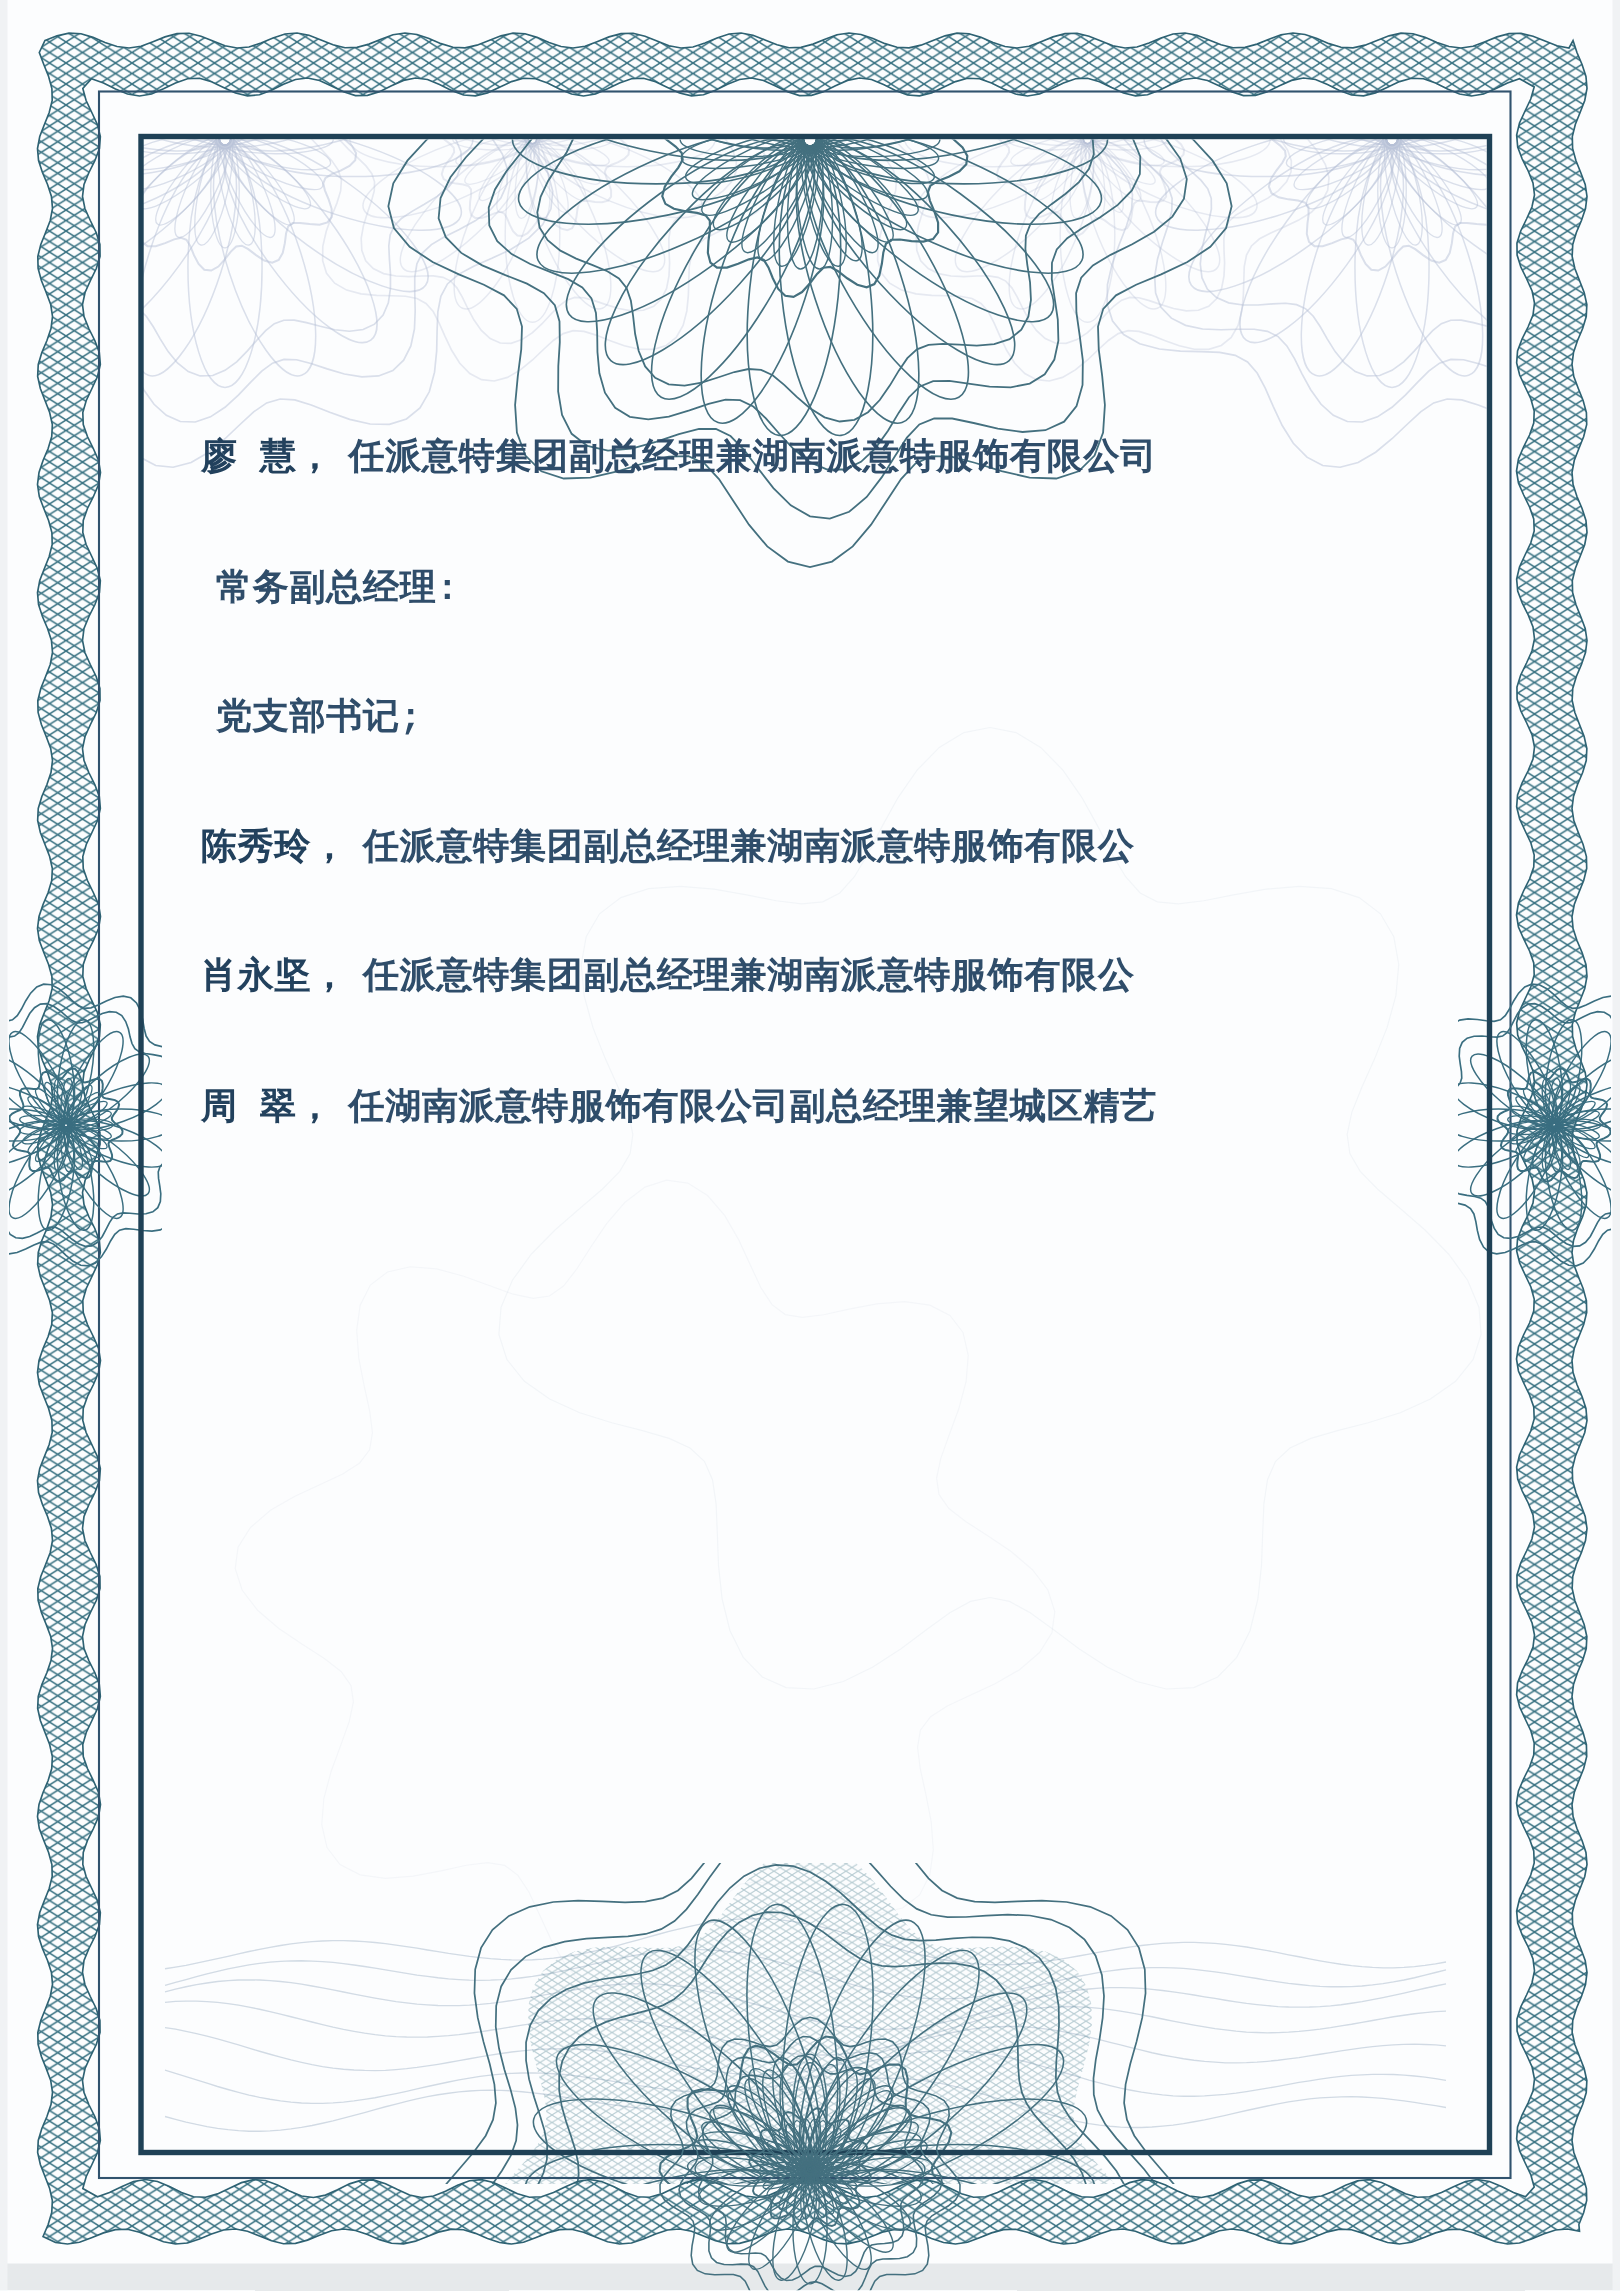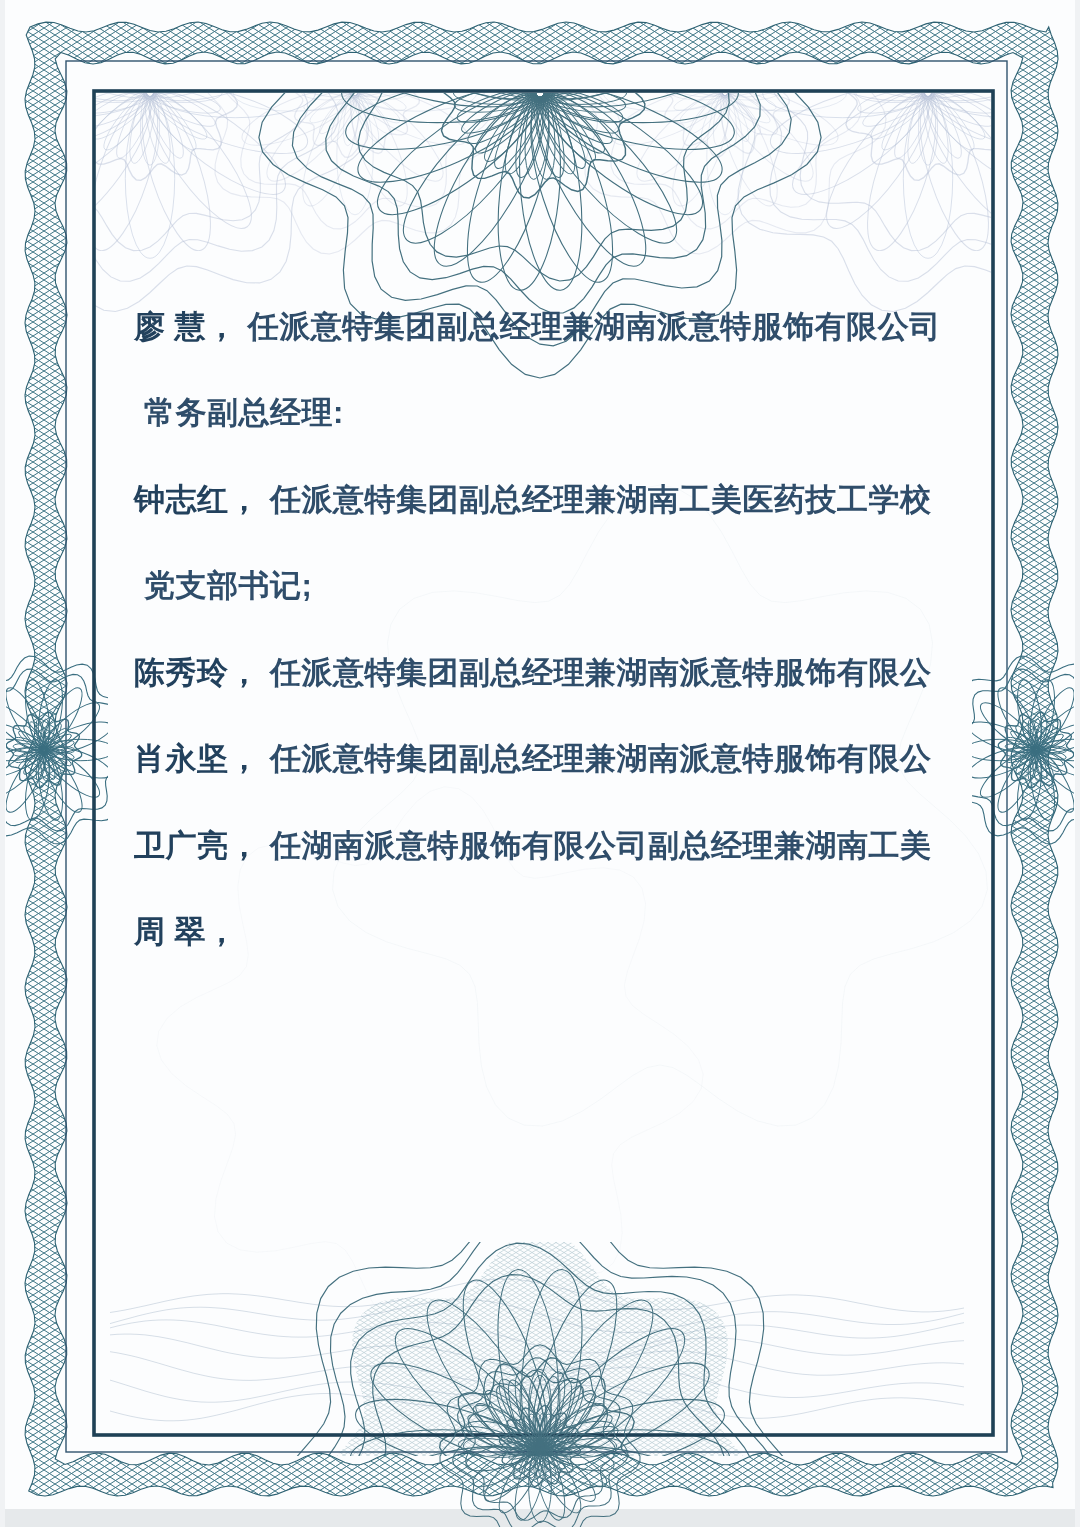--- a/index.html
+++ b/index.html
@@ -5,22 +5,22 @@
   html,body{margin:0;padding:0;background:#fdfdfe;}
   .page{
     position:relative;width:1080px;height:1527px;overflow:hidden;
     background:#fcfdfe;font-family:"Liberation Sans", sans-serif;
   }
   .deco{position:absolute;left:0;top:0;z-index:0;}
   .doc{
     position:absolute;left:134px;top:261px;width:880px;z-index:1;
   }
   .line{
-    height:86.5px;display:flex;align-items:flex-end;white-space:nowrap;
-    font-size:31px;font-weight:700;color:#2f4d6a;letter-spacing:0.5px;
+    height:86.5px;display:flex;align-items:center;white-space:nowrap;
+    font-size:24px;font-weight:700;color:#2f4d6a;letter-spacing:0.5px;font-family:Liberation Mono, monospace;
   }
   .line .nm{
     font-weight:900;color:#22415d;margin-right:10px;
   }
 </style>
 </head>
 <body>
 
 <div class="page">
   <svg id="deco" class="deco" width="1080" height="1527" viewBox="0 0 1080 1527">
@@ -562,36 +562,29 @@
   <div class="doc">
     <div class="line">
       <span class="nm">廖 慧，</span>
         <span>任派意特集团副总经理兼湖南派意特服饰有限公司</span>
     </div>
     <div class="line">
       <span class="nm"></span>
         <span>常务副总经理:</span>
     </div>
     <div class="line">
-      <span class="nm">钟志红，</span>
-        <span>任派意特集团副总经理兼湖南工美医药技工学校</span>
-    </div>
-    <div class="line">
       <span class="nm"></span>
         <span>党支部书记;</span>
     </div>
     <div class="line">
       <span class="nm">陈秀玲，</span>
         <span>任派意特集团副总经理兼湖南派意特服饰有限公</span>
     </div>
     <div class="line">
       <span class="nm">肖永坚，</span>
         <span>任派意特集团副总经理兼湖南派意特服饰有限公</span>
     </div>
     <div class="line">
-      <span class="nm">卫广亮，</span>
-        <span>任湖南派意特服饰有限公司副总经理兼湖南工美</span>
-    </div>
-    <div class="line">
       <span class="nm">周 翠，</span>
+        <span>任湖南派意特服饰有限公司副总经理兼望城区精艺</span>
     </div>
   </div>
 </div>
 
 </body></html>

